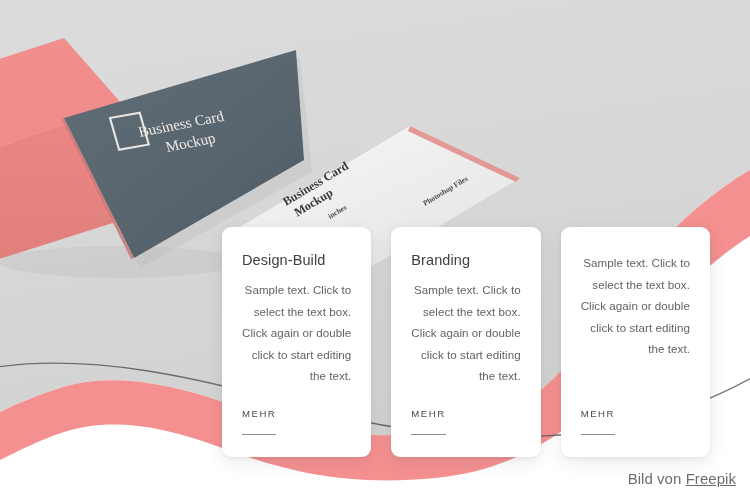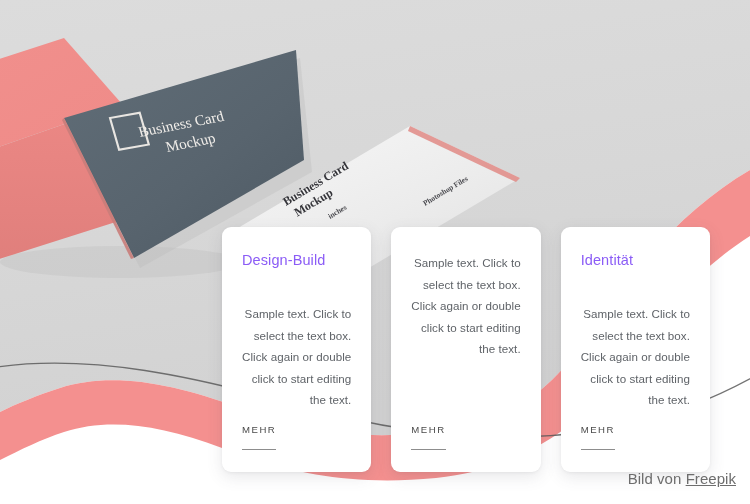--- a/index.html
+++ b/index.html
@@ -60,23 +60,23 @@
     border-radius: 9px;
     padding: 25px 20px 22px 20px;
     box-shadow: 0 5px 16px rgba(80,80,90,0.13), 0 1px 3px rgba(80,80,90,0.07);
     display: flex;
     flex-direction: column;
   }
 
   .card-title {
     font-size: 14.5px;
     font-weight: 400;
-    color: #8b5cf6;
+    color: #404040;
     letter-spacing: 0.1px;
-    margin-bottom: 34px;
+    margin-bottom: 10px;
     line-height: 1.2;
   }
 
   .card-body {
     font-size: 11.6px;
     line-height: 21.5px;
     color: #5f6368;
     letter-spacing: 0.05px;
     margin-bottom: 14px;
     flex: 1 1 auto;
@@ -235,26 +235,26 @@
 
   <div class="cards-row">
 
     <div class="info-card">
       <div class="card-title">Design-Build</div>
       <div class="card-body">Sample text. Click to select the text box. Click again or double click to start editing the text.</div>
       <a class="card-link" href="#">MEHR</a>
     </div>
 
     <div class="info-card">
+      <div class="card-title">Branding</div>
       <div class="card-body">Sample text. Click to select the text box. Click again or double click to start editing the text.</div>
       <a class="card-link" href="#">MEHR</a>
     </div>
 
     <div class="info-card">
-      <div class="card-title">Identität</div>
       <div class="card-body">Sample text. Click to select the text box. Click again or double click to start editing the text.</div>
       <a class="card-link" href="#">MEHR</a>
     </div>
 
   </div>
 
   <div class="attribution">
     <span>Bild von </span><a href="#">Freepik</a>
   </div>
 

